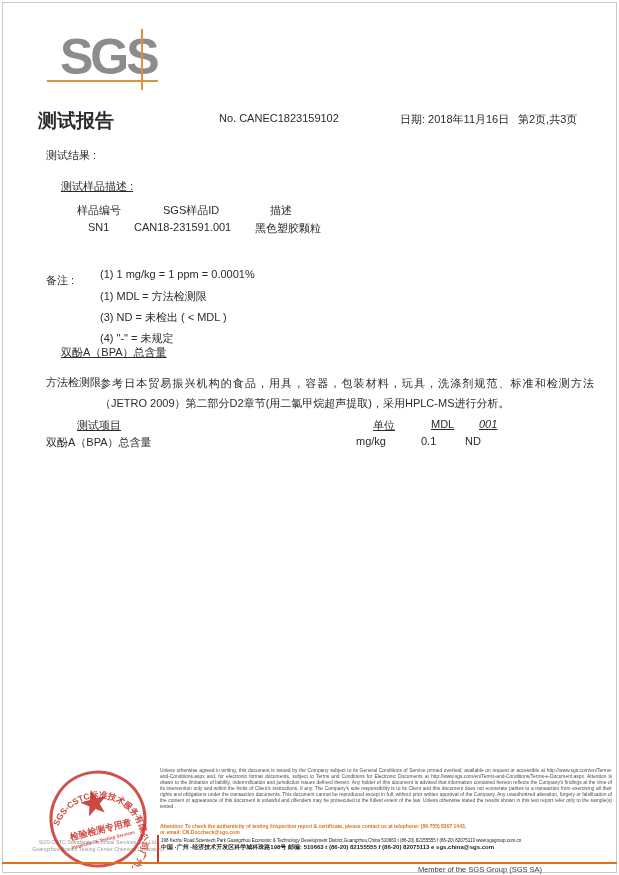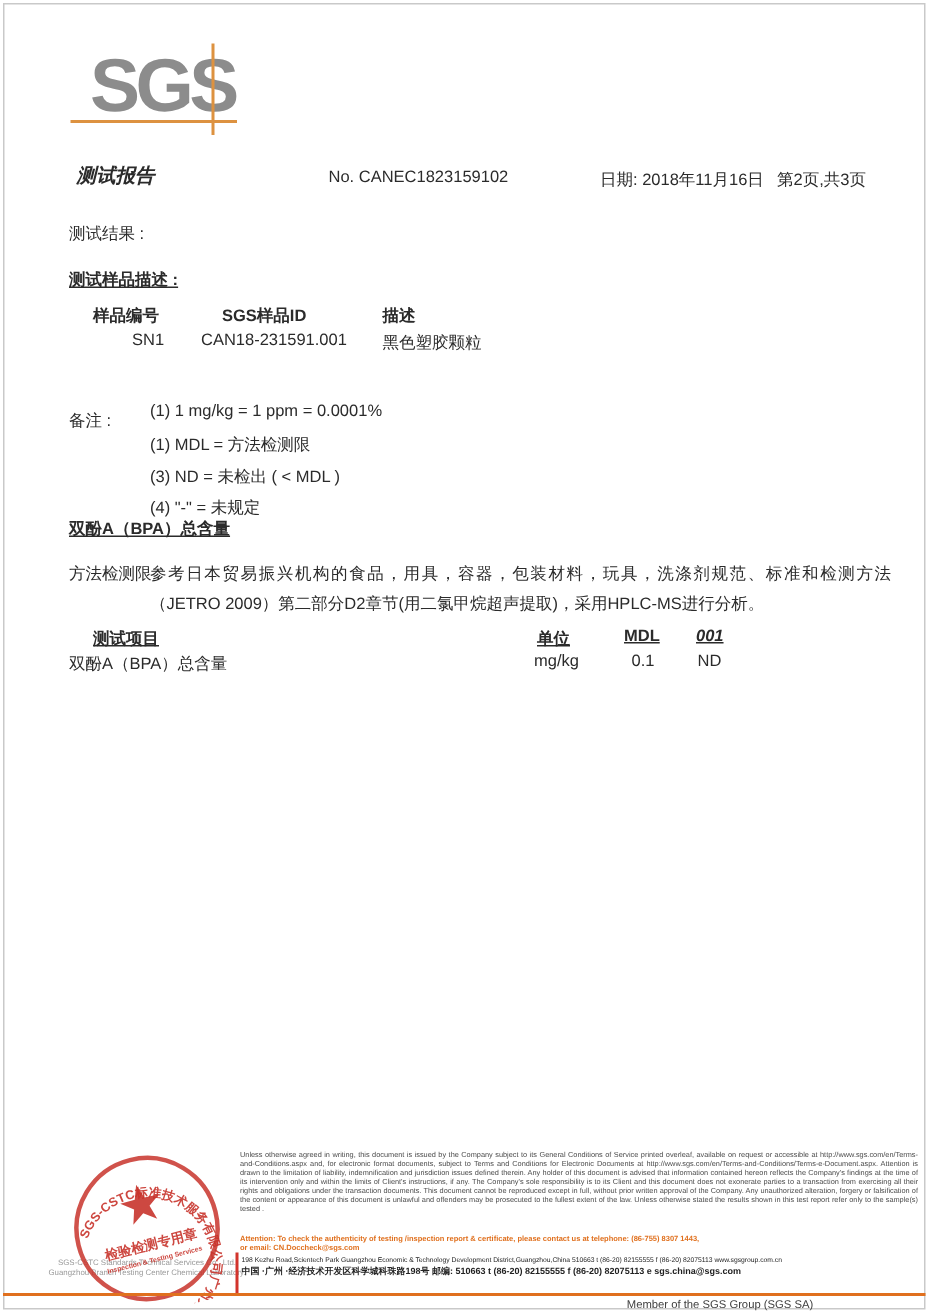--- a/index.html
+++ b/index.html
@@ -11,28 +11,28 @@
   .page-frame { position:absolute; left:2px; top:2px; right:2px; bottom:2px;
     border:1px solid #c9c9c9; pointer-events:none; }
 
   
   .logo-text { position:absolute; left:60px; top:28px; font-size:50px; font-weight:bold;
     letter-spacing:-3px; color:#8c8c8c; }
   .logo-hline { position:absolute; left:47px; top:80px; width:111px; height:2px; background:#dd9240; }
   .logo-vline { position:absolute; left:141px; top:29px; width:2px; height:61px; background:#dd9240; }
 
   
-  .doc-title   { position:absolute; left:51px;  top:108px; font-size:13px; font-weight:bold;font-style:italic; }
+  .doc-title   { position:absolute; left:38px;  top:108px; font-size:19px; font-weight:bold; }
   .report-no   { position:absolute; left:219px; top:112px; font-size:11px; }
   .report-date { position:absolute; left:378px; top:112px; font-size:11px;margin-left:22px; }
   .report-pages{ position:absolute; left:518px; top:112px; font-size:11px; }
 
   
   .t { font-size:11px; position:absolute; white-space:nowrap; }
-  .bold { font-weight:bold; }
+  .bold { font-weight:normal;margin-left:15px; }
   .u { text-decoration:underline; }
   .i { font-style:italic; }
 
   .results-label { left:46px; top:148px; }
   .sample-title  { left:46px; top:179px; }
 
   .col-sn   { left:62px;  top:203px; }
   .col-id   { left:148px; top:203px; }
   .col-desc { left:255px; top:203px; }
   .val-sn   { left:88px;  top:221px; }

